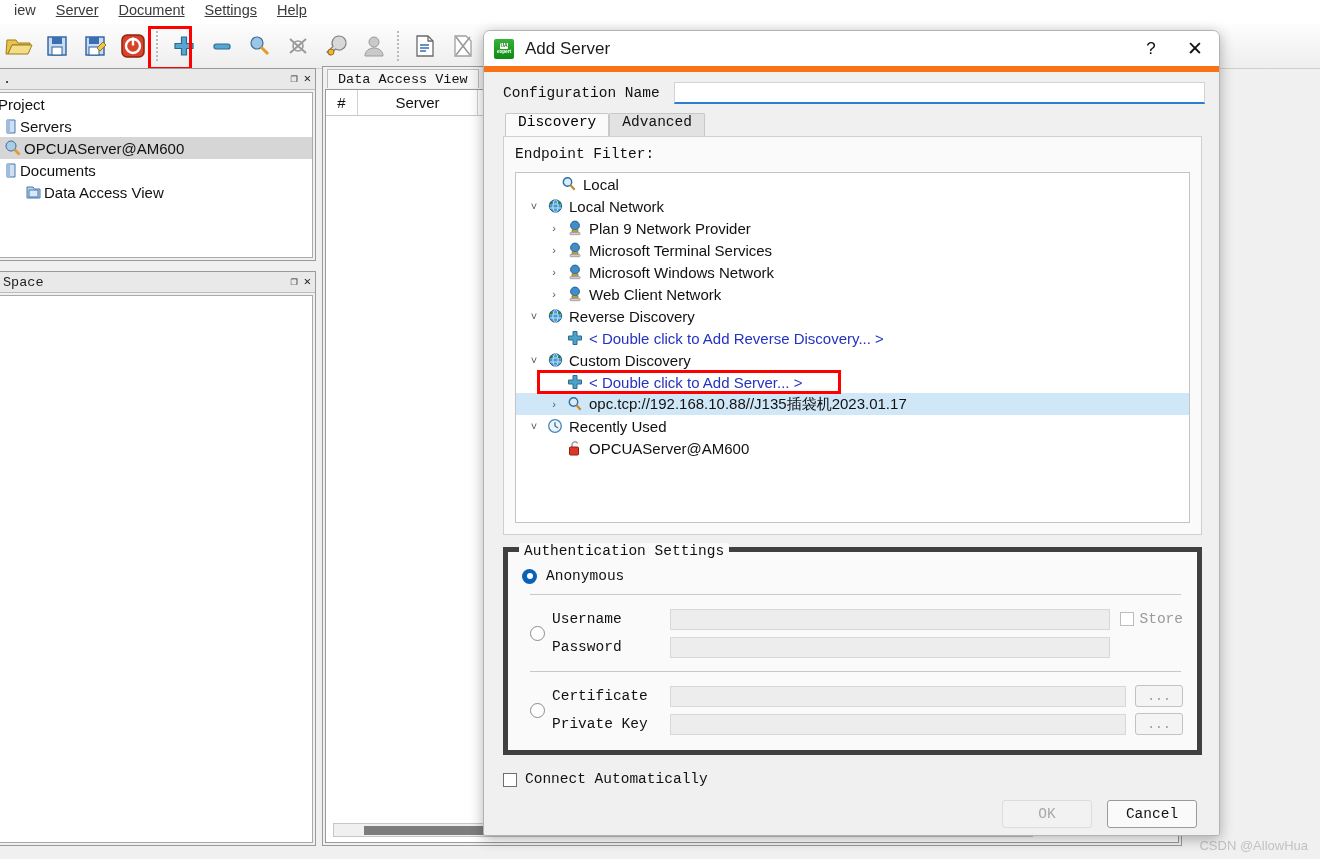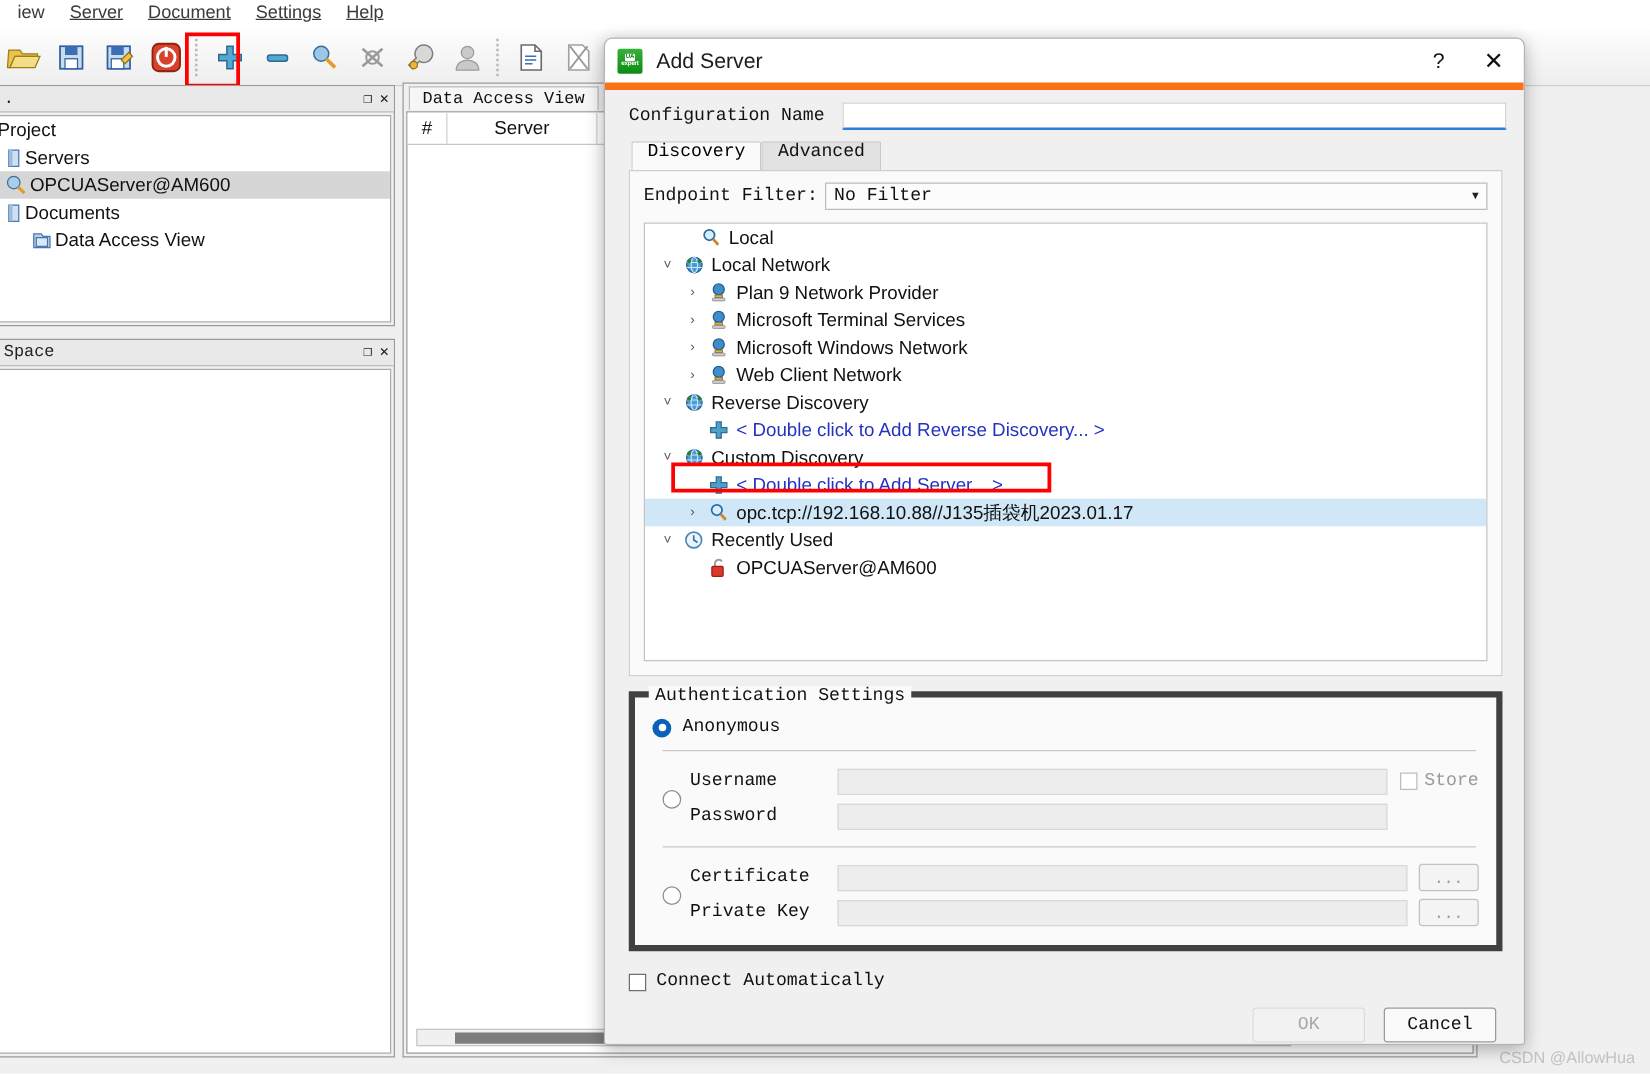--- a/index.html
+++ b/index.html
@@ -399,24 +399,20 @@
           </div>
         <div class="tab">
             <span>Advanced</span>
           </div>
       </div>
 
       <div class="tabpanel">
 
         <div class="epfilter">
           <span class="ep-label">Endpoint Filter:</span>
-          <div class="ep-combo">
-            <span>No Filter</span>
-            <span class="caret">▼</span>
-          </div>
         </div>
 
         <div class="treebox">
 
           <div class="trow" style="padding-left:22px;">
             <span class="twist"></span>
             <span class="ticon">
               <svg width="16" height="16" viewBox="0 0 16 16">
                   <circle cx="6.5" cy="6" r="4.2" fill="#d8ecfa" stroke="#2b6f9e" stroke-width="1.4"></circle>
                   <path d="M9.6 9.3l4 4.5" stroke="#c8862a" stroke-width="2.2"></path>

